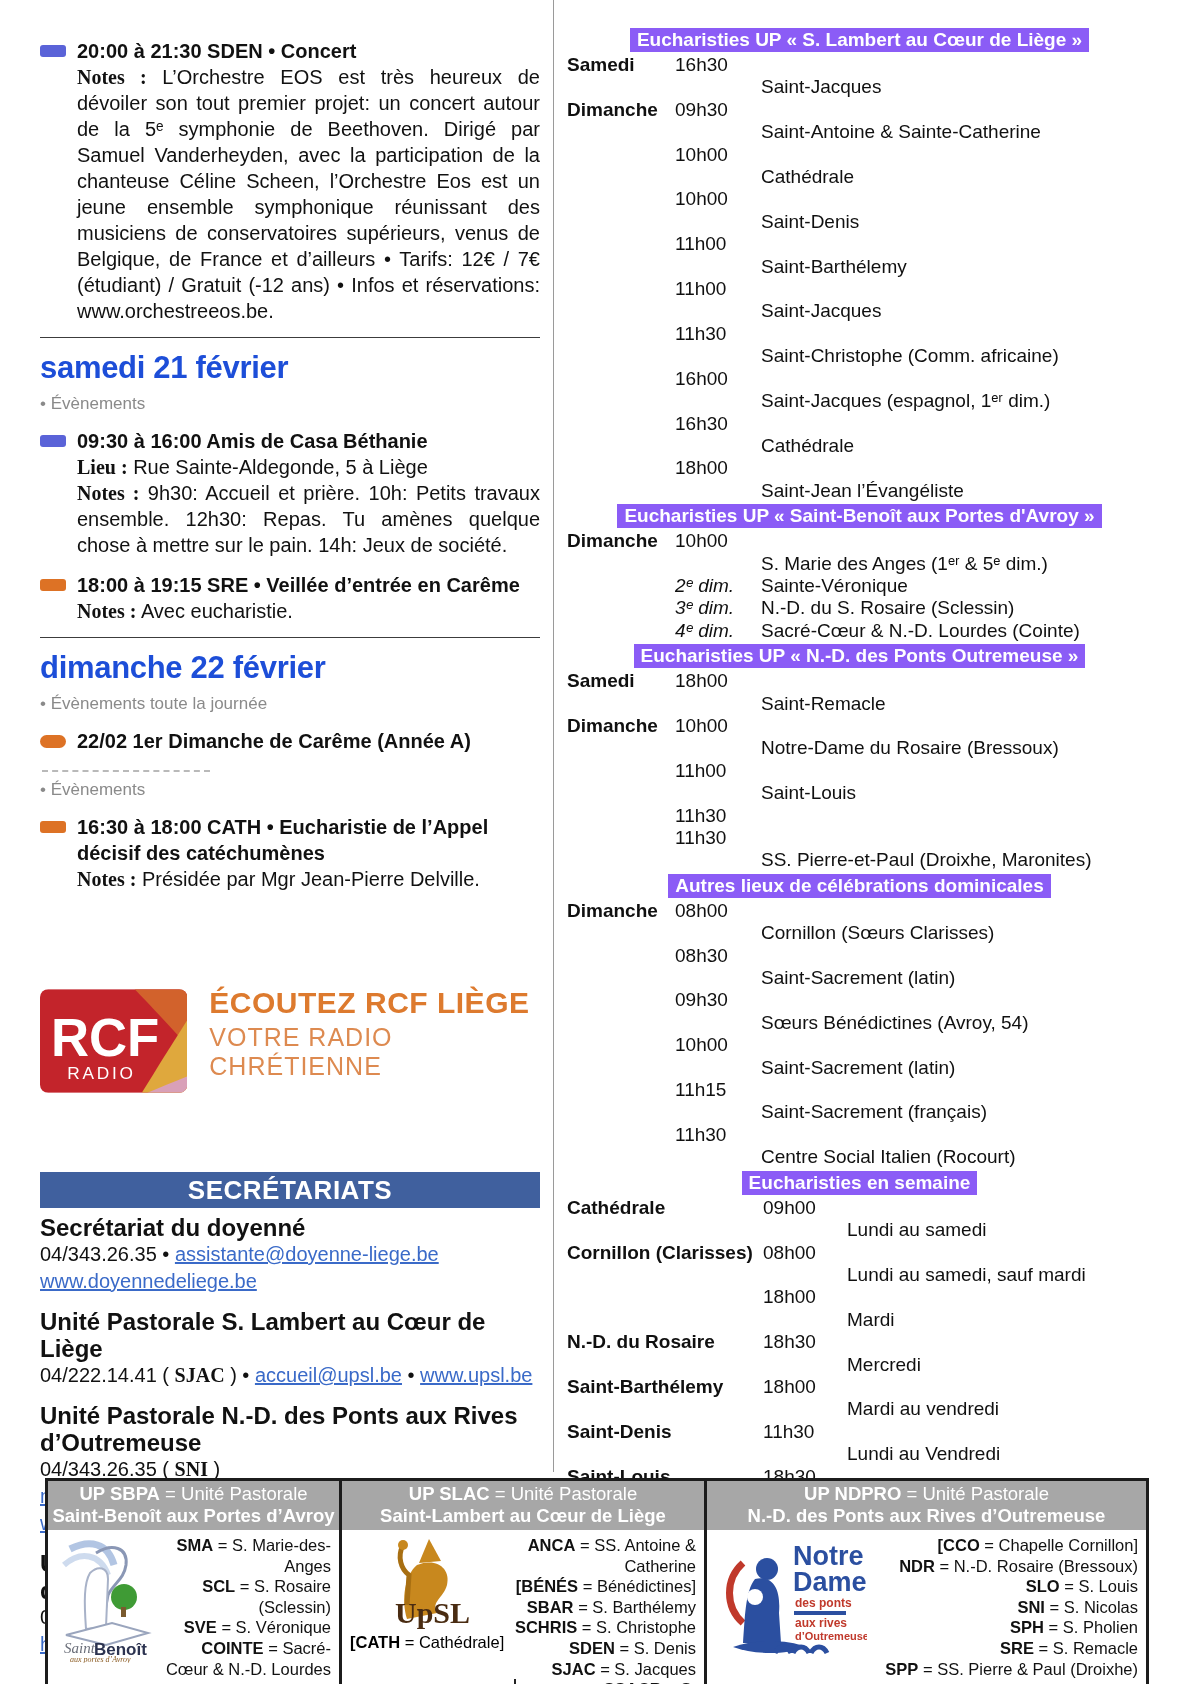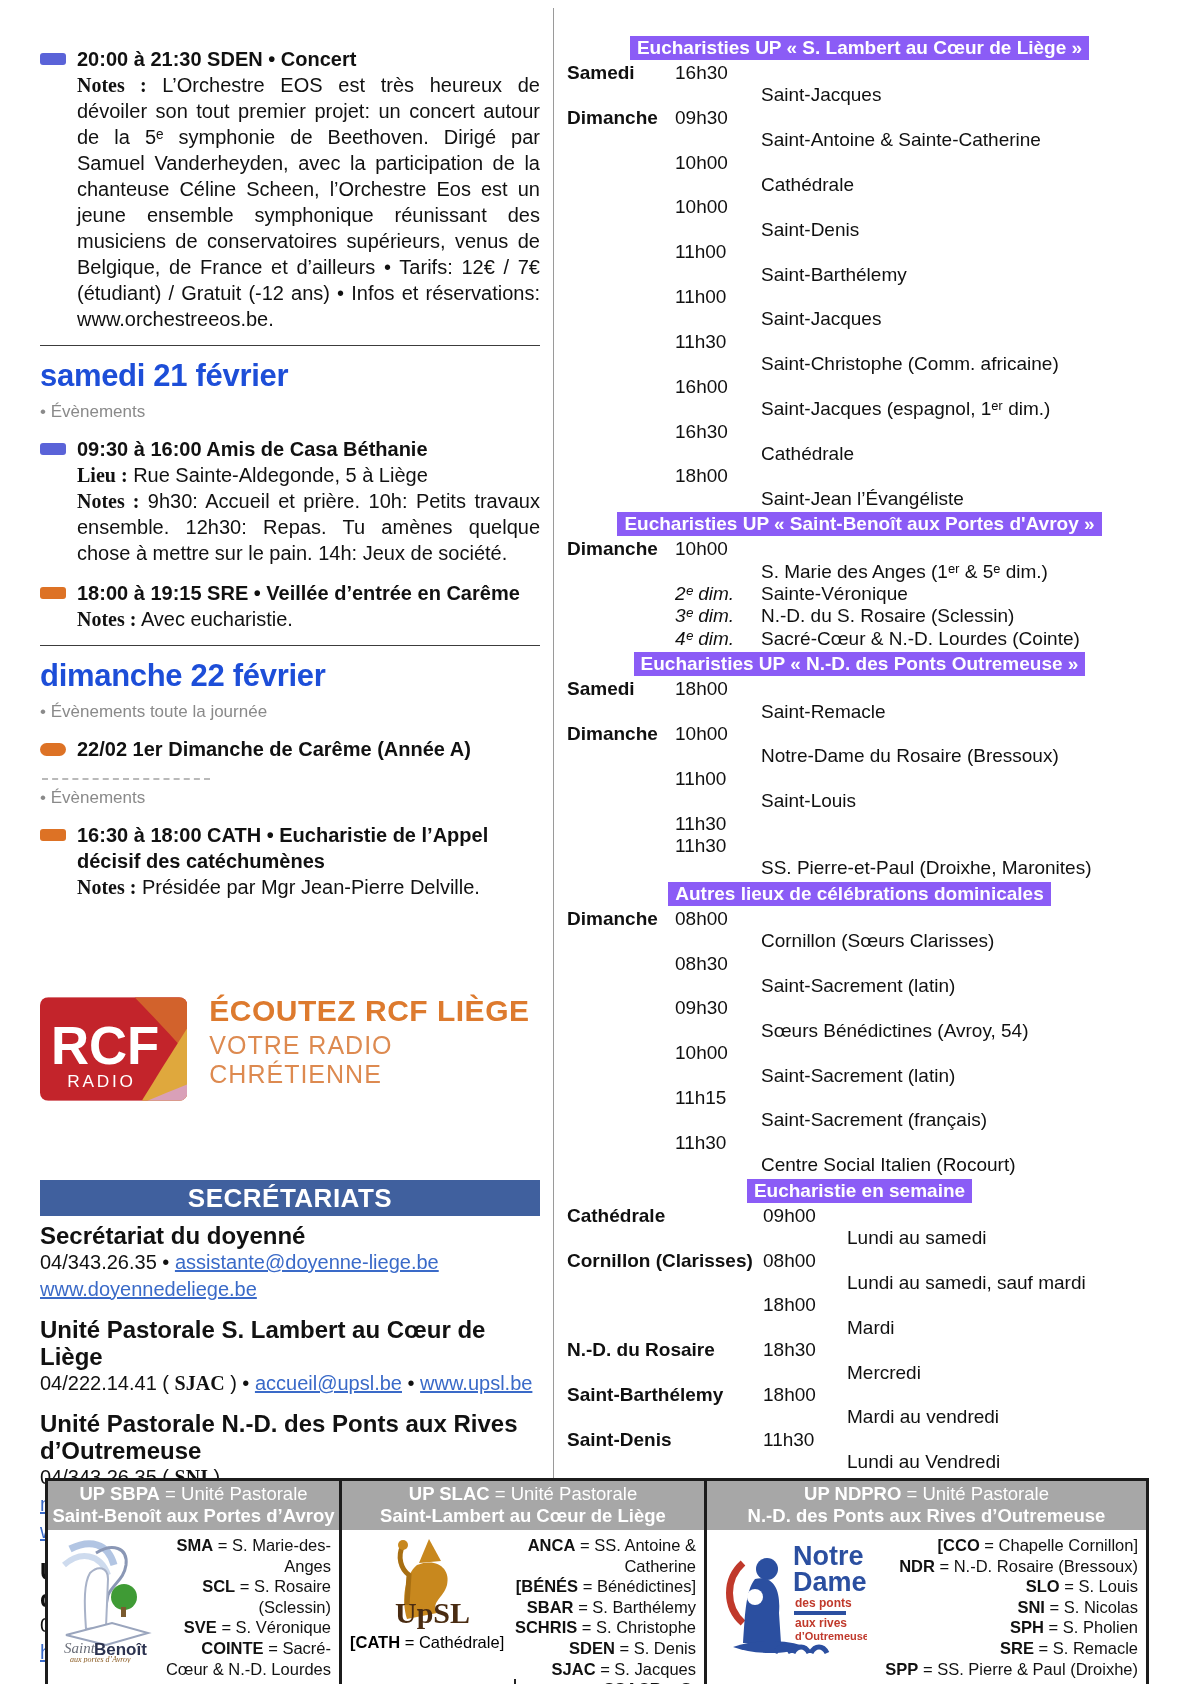--- a/index.html
+++ b/index.html
@@ -1,18 +1,18 @@
 <!DOCTYPE html>
 <html><head>
 <meta charset="utf-8">
 <style>
   * { margin:0; padding:0; box-sizing:border-box; }
   body { font-family: "Liberation Sans", "DejaVu Sans", sans-serif; background:#fff; }
   .page { position:relative; width:1190px; height:1684px; background:#fff; overflow:hidden; }
-  .main { position:absolute; left:40px; top:8px; width:1112px; height:1472px; display:flex; }
+  .main { position:absolute; left:40px; top:0; width:1112px; height:1472px; display:flex; }
   .b { font-weight:bold;font-family:Liberation Serif, serif; }
   .it { font-style:italic; }
 
   
   .leftcol { width:500px; padding-top:24px; color:#111; }
   .vdivider { width:1px; background:#9a9a9a; margin-left:13px; }
   .event { display:flex; margin-top:14px; }
   .marker { flex:0 0 26px; height:12px; margin-top:7px; margin-right:11px; border-radius:3px; }
   .marker.pill { border-radius:7px; height:13px; }
   .event-body { flex:1; font-size:20px; line-height:26px; }
@@ -452,21 +452,21 @@
                 <span class="c1"></span>
                 <span class="ct">11h30</span>
                 <span class="ct it"></span>
                 <span class="cp">Centre Social Italien (Rocourt)</span>
               </div>
             </div>
         </div>
 
         <div>
           <div class="barwrap">
-            <span class="bar">Eucharistie en semaine</span>
+            <span class="bar">Eucharisties en semaine</span>
           </div>
           <div class="rows kp">
 
               <div class="row">
                 <span class="c1">Cathédrale</span>
                 <span class="ct">09h00</span>
                 <span class="ct it"></span>
                 <span class="cp">Lundi au samedi</span>
               </div>
 

